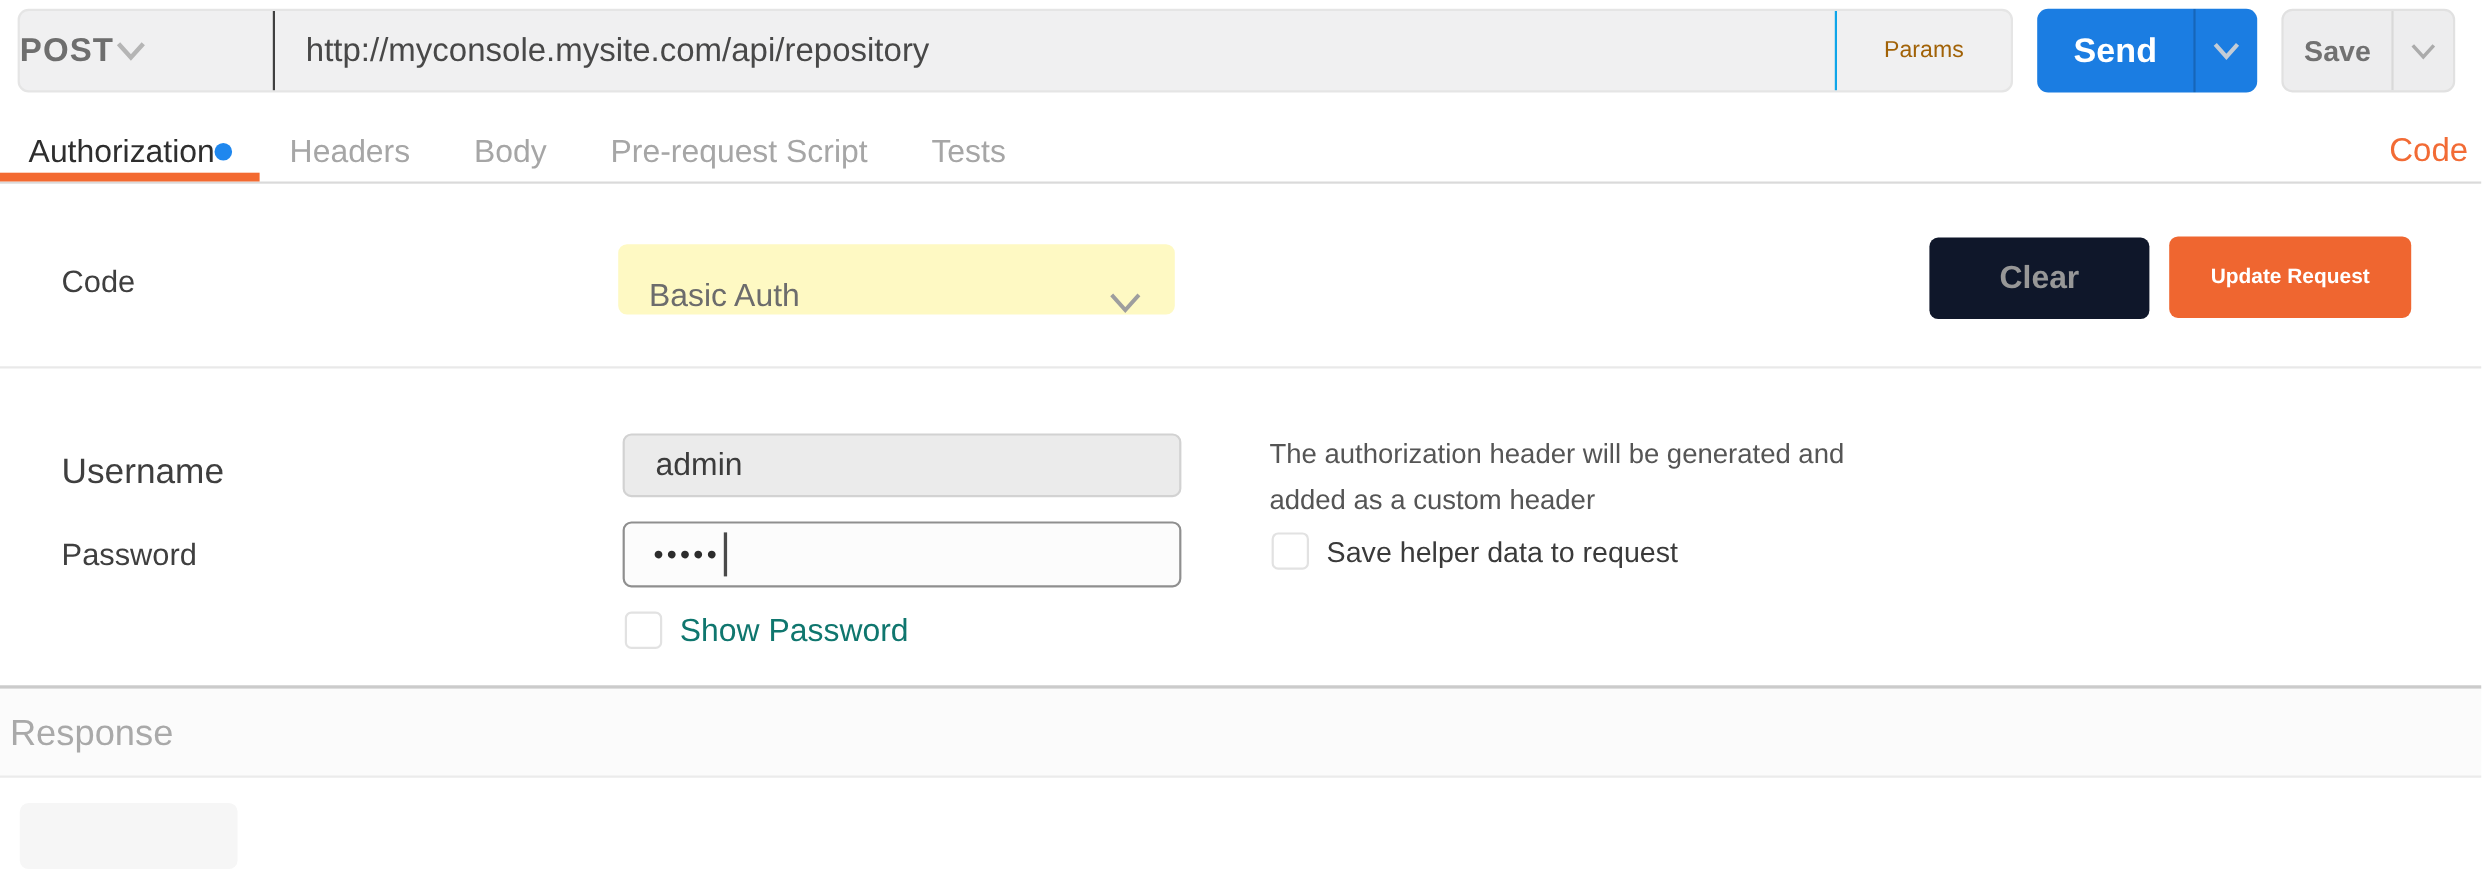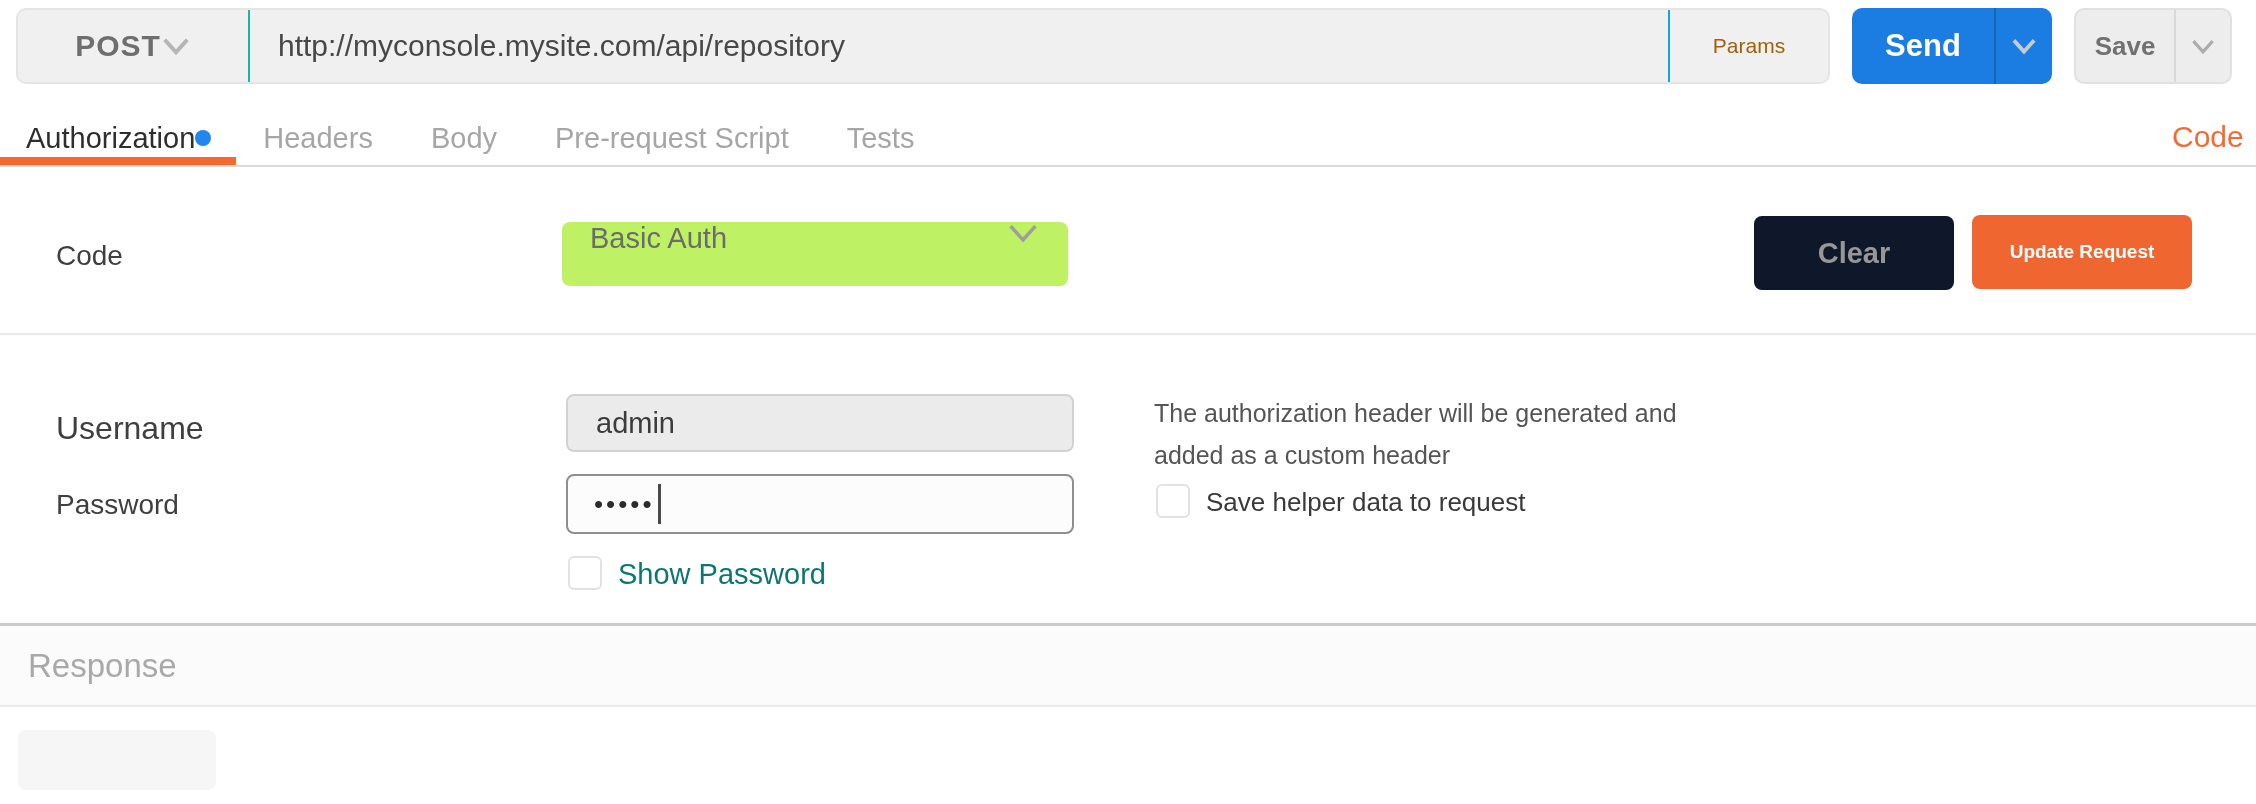--- a/index.html
+++ b/index.html
@@ -3,22 +3,22 @@
 <meta charset="utf-8">
 <style>
   * { margin:0; padding:0; box-sizing:border-box; }
   html,body { width:2256px; height:804px; background:#fff; }
   body { font-family:"Liberation Sans","DejaVu Sans",sans-serif; color:#3f3f3f; }
   .page { position:relative; width:2256px; height:804px; background:#fff; overflow:hidden; }
 
   
   .urlbar { position:absolute; left:16px; top:8px; width:1814px; height:76px;
             background:#f0f0f1; border:2px solid #e5e5e5; border-radius:10px; display:flex; }
-  .method { width:232px; display:flex; align-items:center; justify-content:center; 
-            border-right:2px solid #14b8a6; cursor:pointer; }
+  .method { width:232px; display:flex; align-items:center; justify-content:flex-start; 
+            border-right:2px solid #404040; cursor:pointer; }
   .method-label { font-size:30px; font-weight:700; color:#6e6e6e; letter-spacing:1px; }
   .chev { display:inline-flex; align-items:center; }
   .chev svg { display:block; }
   .url { flex:1; display:flex; align-items:center; padding-left:28px; font-size:30px; color:#484848; }
   .params { width:160px; border-left:2px solid #0ea5e9; display:flex; align-items:center;
             justify-content:center; font-size:21px; color:#a16207; cursor:pointer; }
 
   .send-group { position:absolute; left:1852px; top:8px; width:200px; height:76px;
                 background:#1b7de2; border-radius:10px; display:flex; overflow:hidden; }
   .send-main { flex:1; display:flex; align-items:center; justify-content:center;
@@ -41,21 +41,21 @@
          align-items:center; white-space:nowrap; }
   .tab.active { color:#2e2e2e; margin-right:52px; }
   .tab-dot { width:16px; height:16px; border-radius:50%; background:#1f87ee; }
   .tab-underline { position:absolute; left:0; top:157px; width:236px; height:8px; background:#f36a31; }
   .tabs-border { position:absolute; left:0; top:165px; width:2256px; height:2px; background:#dadada; }
   .code-link { position:absolute; left:2172px; top:120px; font-size:30px; color:#f26b35; cursor:pointer; }
 
   
   .type-label { position:absolute; left:56px; top:240px; font-size:28px; color:#3f3f3f; }
   .type-select { position:absolute; left:562px; top:222px; width:506px; height:64px;
-                 background:#bef264; border-radius:8px; display:flex; align-items:flex-start;
+                 background:#fef9c3; border-radius:8px; display:flex; align-items:flex-end;
                  padding:0 28px; cursor:pointer; }
   .type-select-value { font-size:29px; color:#6c6c6c; }
   .type-select .chev { margin-left:auto; color:#9e9e9e; }
   .clear-btn { position:absolute; left:1754px; top:216px; width:200px; height:74px;
                background:#0f172a; border-radius:8px; display:flex; align-items:center;
                justify-content:center; font-size:29px; color:#979797; cursor:pointer;font-weight:bold; }
   .update-btn { position:absolute; left:1972px; top:215px; width:220px; height:74px;
                 background:#ef6630; border-radius:8px; display:flex; align-items:center;
                 justify-content:center; font-size:19px; font-weight:600; color:#fff; cursor:pointer; }
   .divider1 { position:absolute; left:0; top:333px; width:2256px; height:2px; background:#e9e9e9; }
@@ -78,21 +78,21 @@
 
   
   .helper-note { position:absolute; left:1154px; top:392px; font-size:25px; color:#555;
                  line-height:42px; }
   .save-helper-box { position:absolute; left:1156px; top:484px; width:34px; height:34px; }
   .save-helper-label { position:absolute; left:1206px; top:487px; font-size:26px; color:#3a3a3a; }
 
   
   .resp-band { position:absolute; left:0; top:623px; width:2256px; height:84px; background:#fbfbfb;
                border-top:3px solid #cbcbcb; border-bottom:2px solid #ebebeb;
-               display:flex; align-items:center; padding-left:28px; }
+               display:flex; align-items:center; padding-left:9px; }
   .resp-title { font-size:33px; color:#a9a9a9; }
   .placeholder-block { position:absolute; left:18px; top:730px; width:198px; height:60px;
                        background:#f6f6f6; border-radius:8px; }
 </style>
 </head>
 <body>
 
 <div class="page">
 
   <div class="urlbar">

